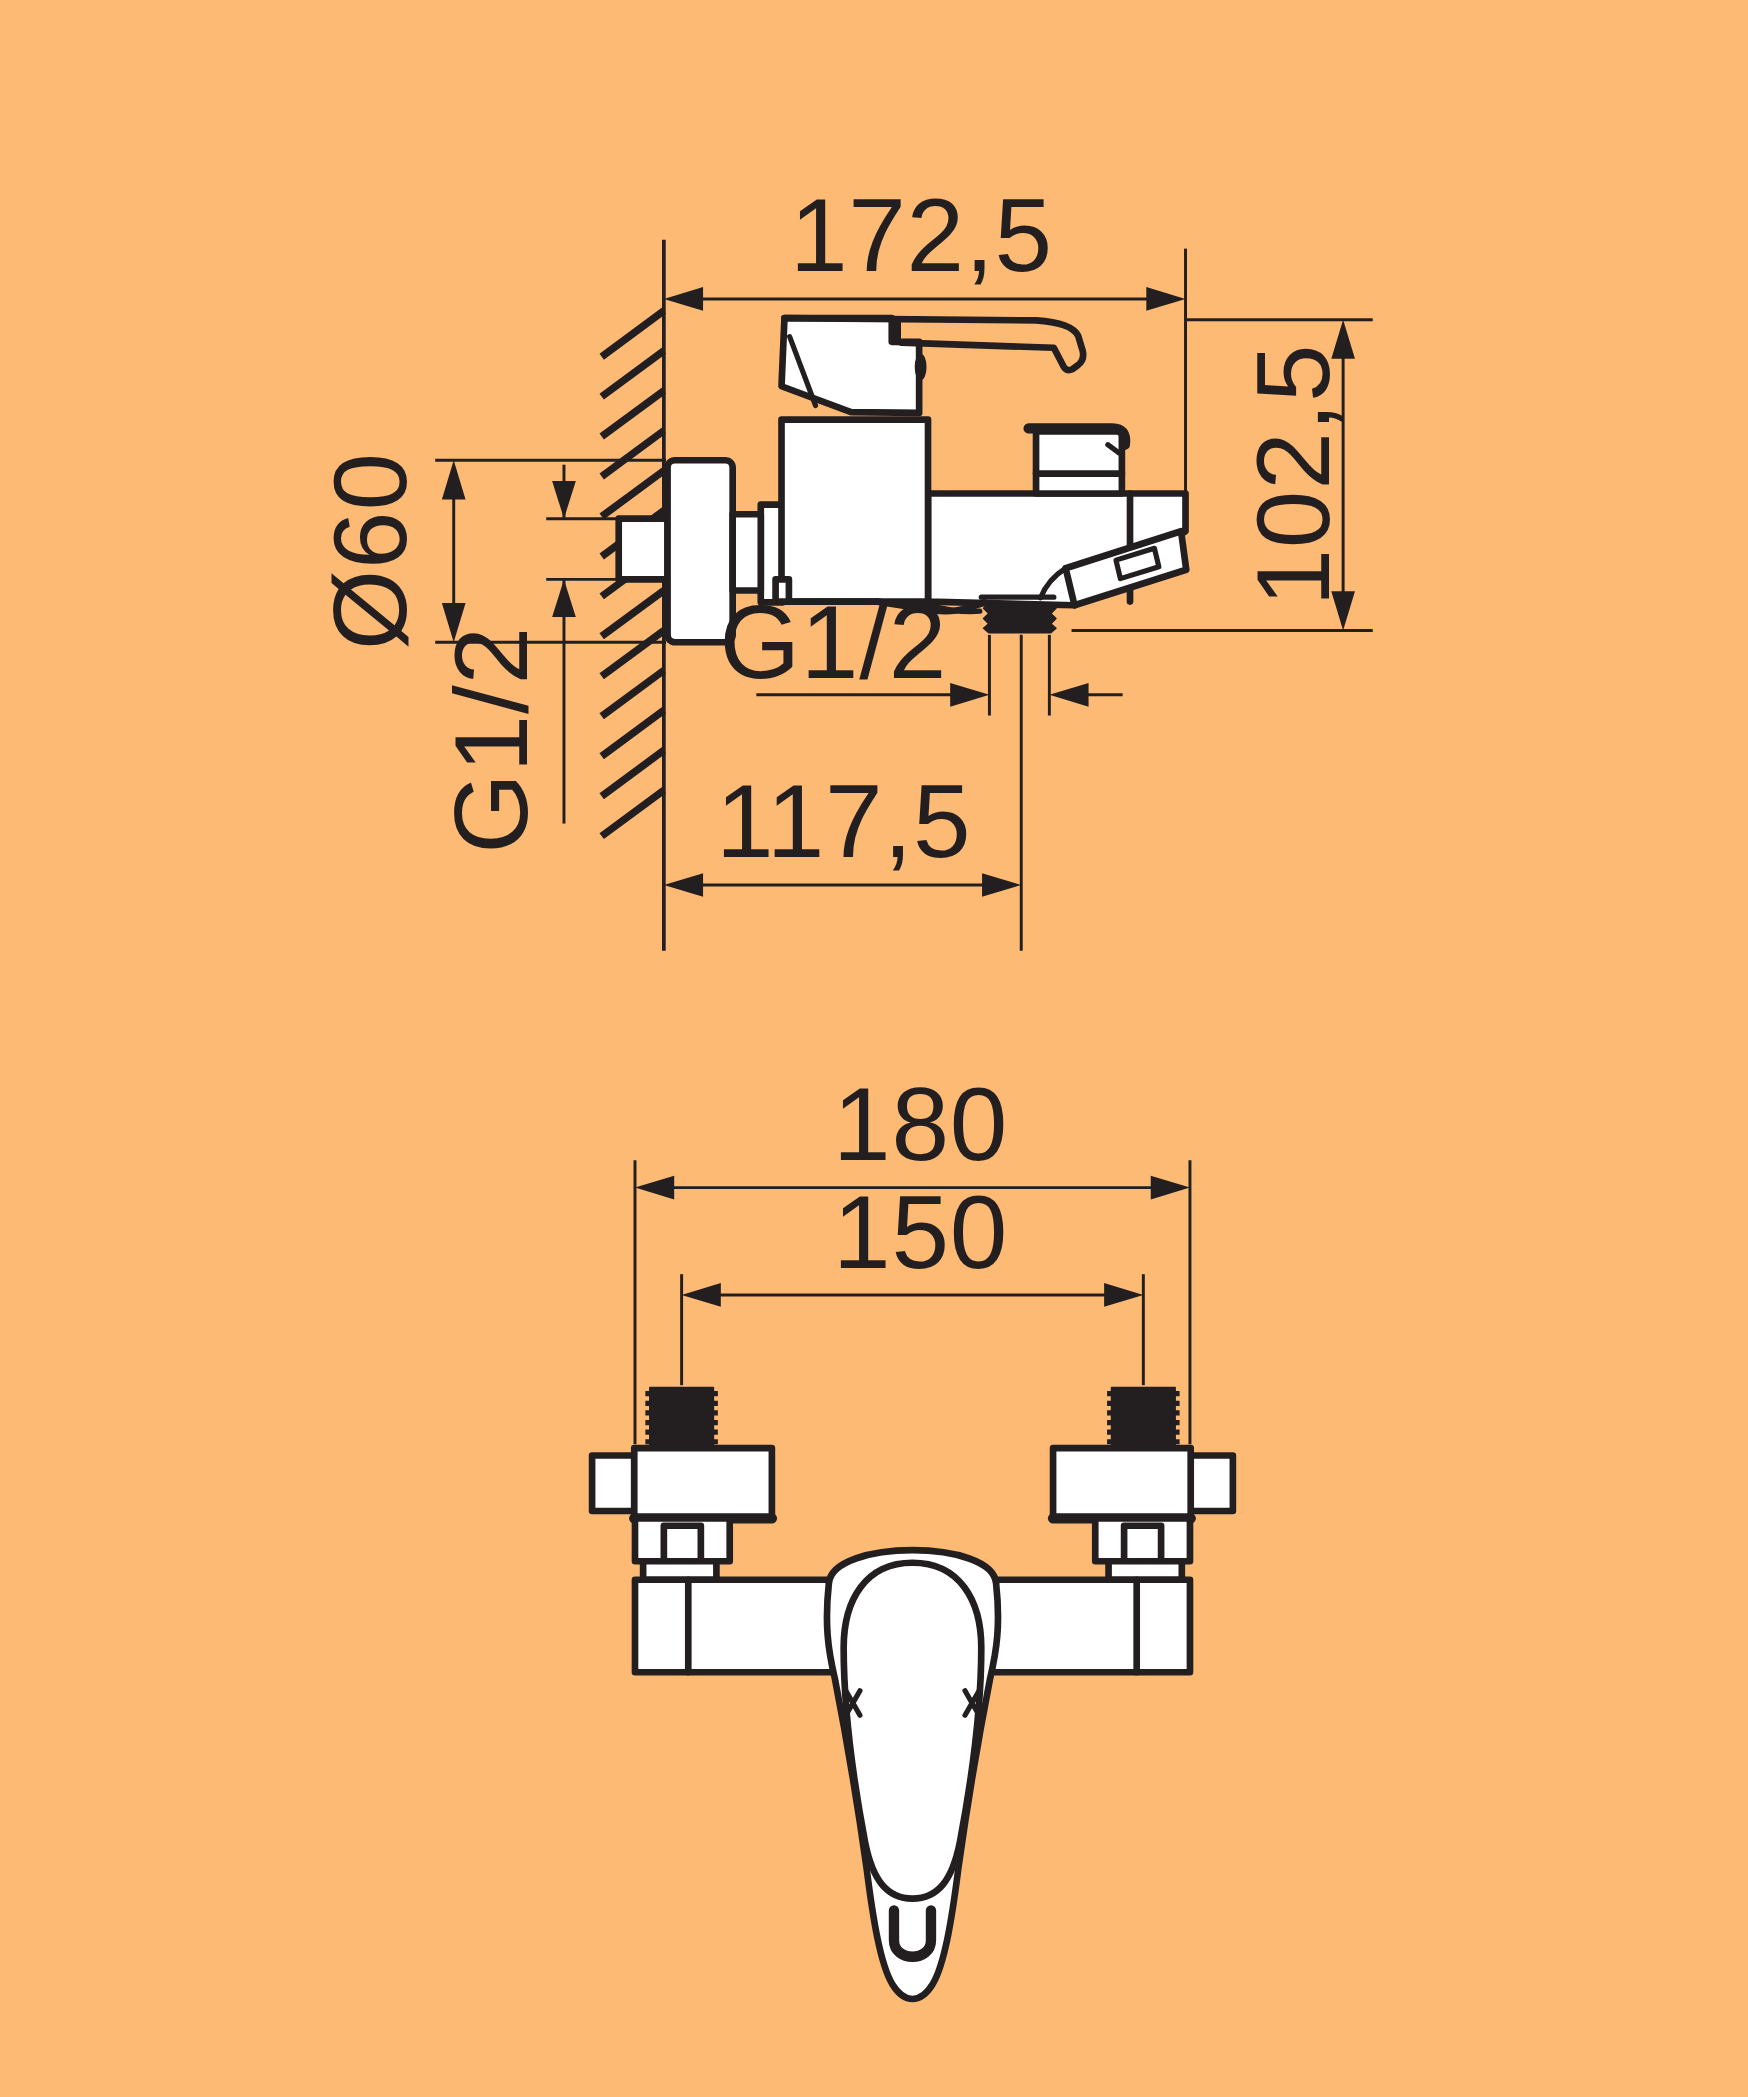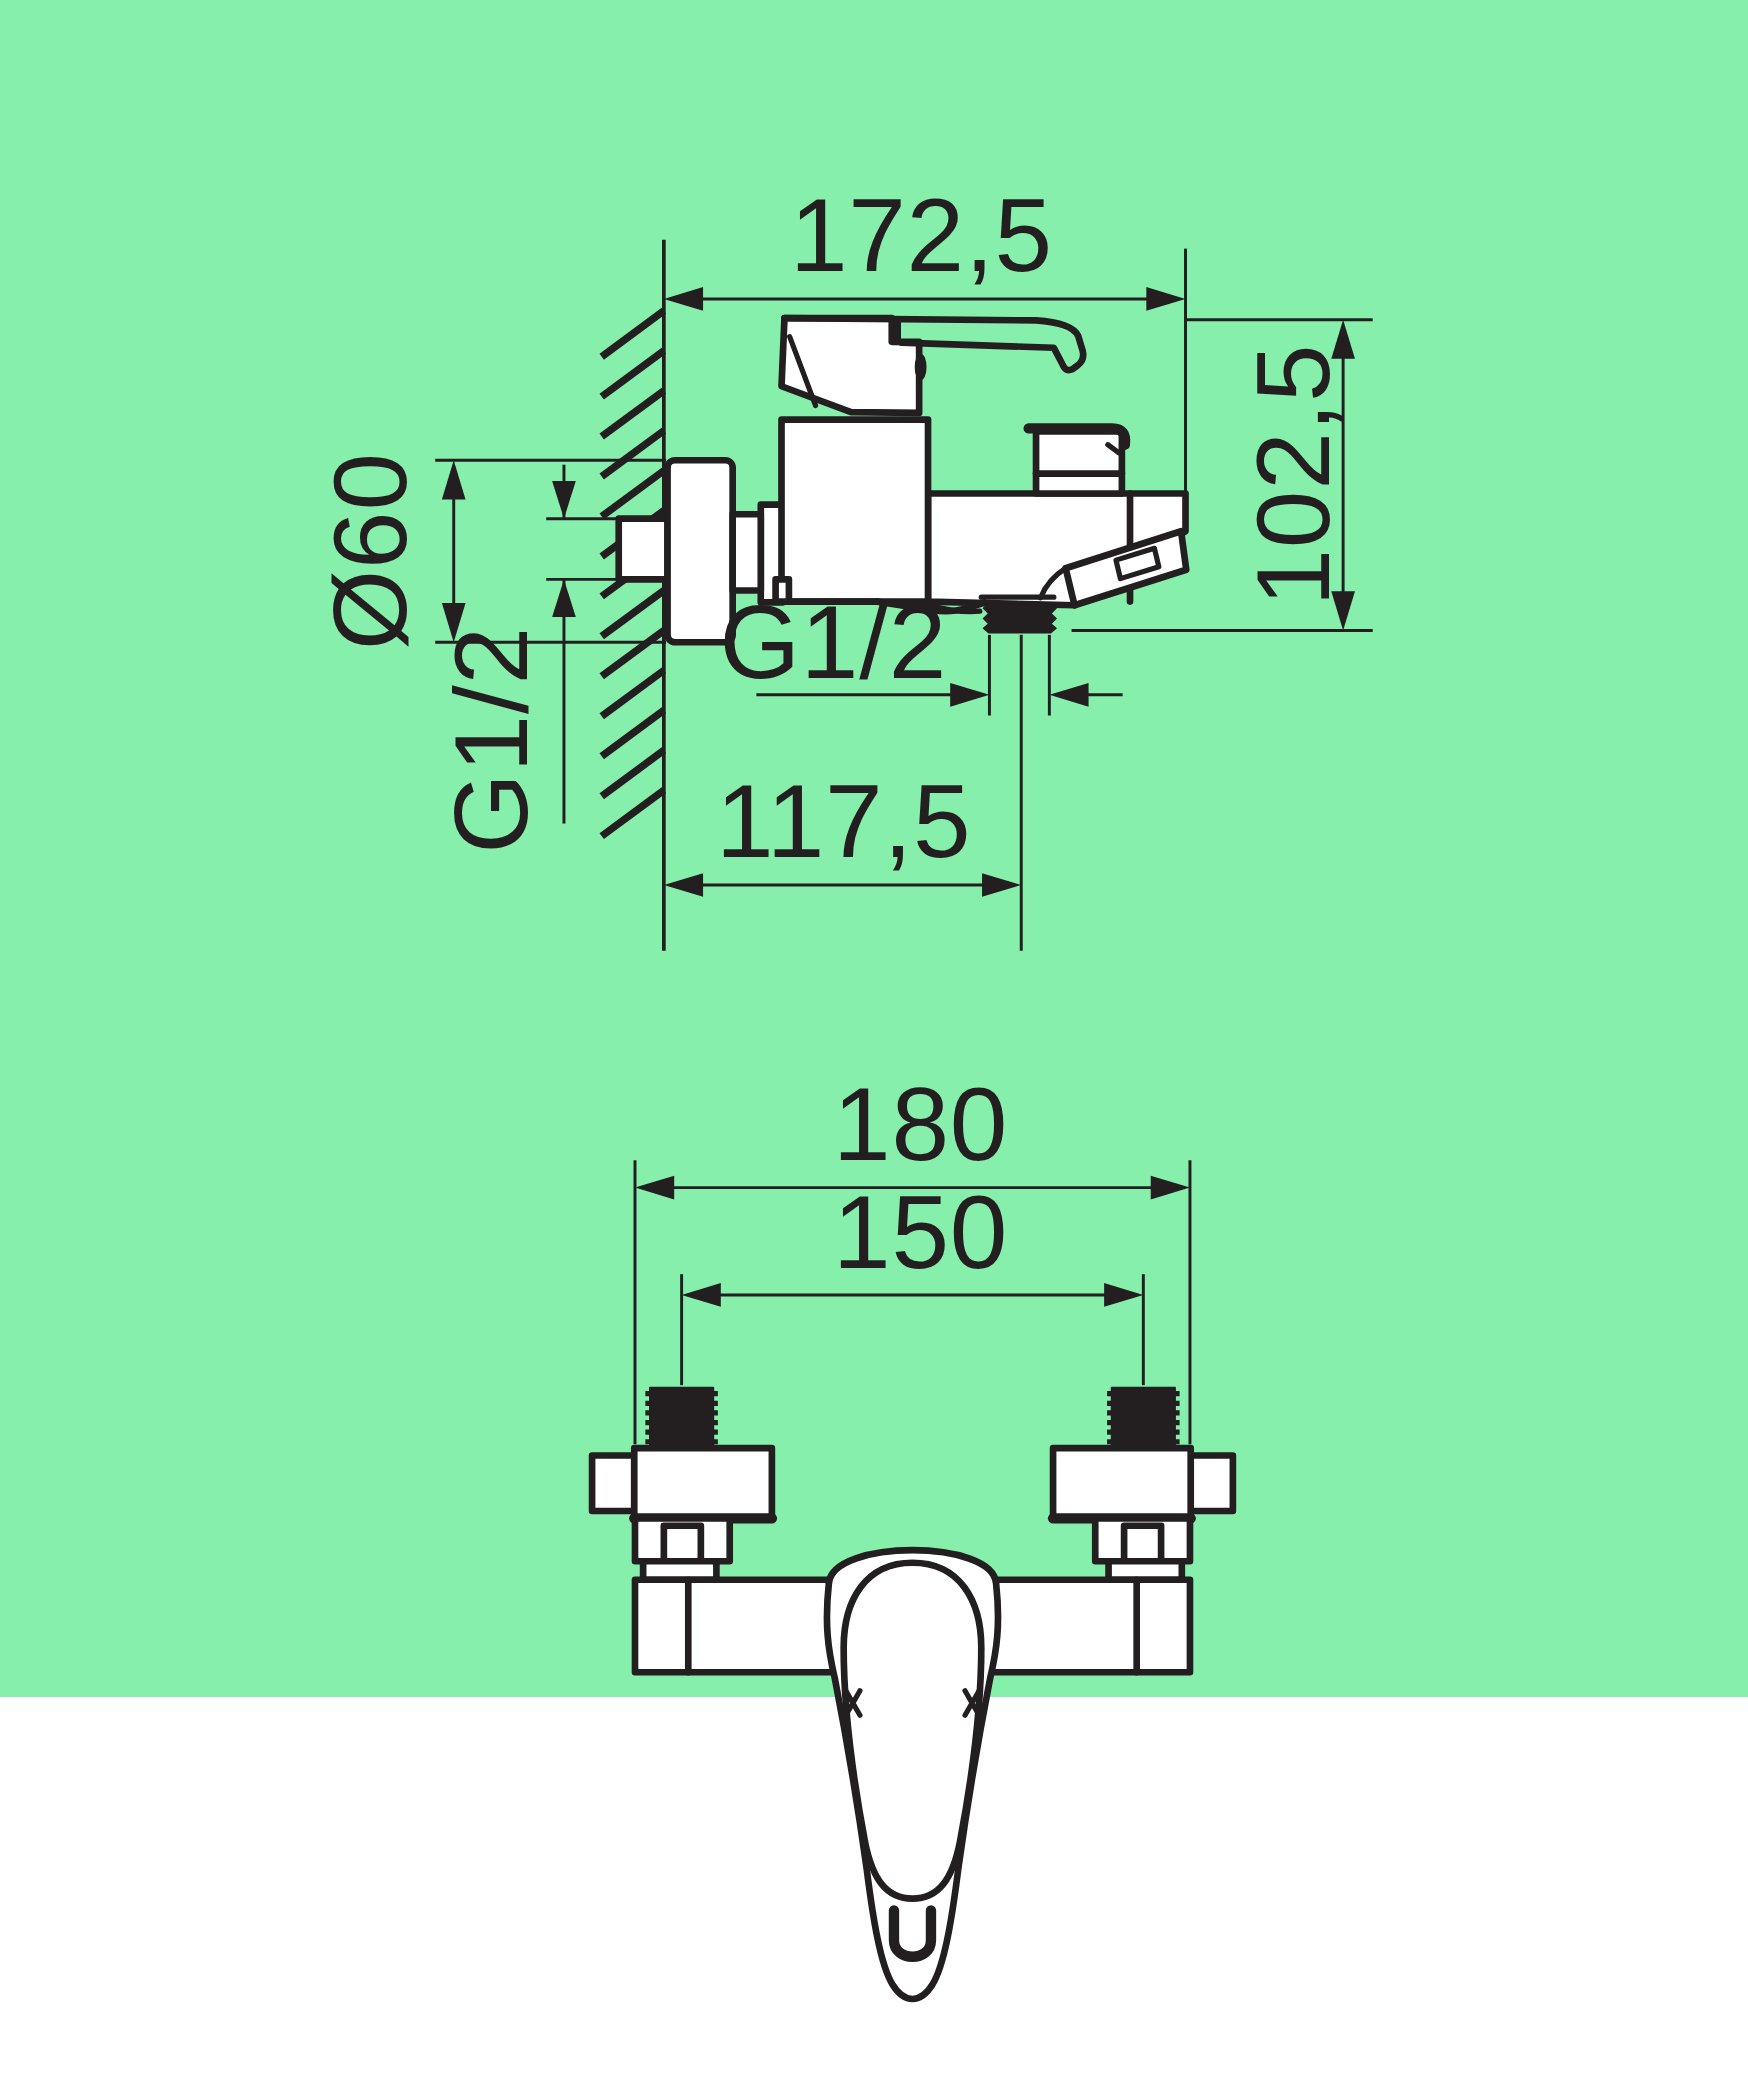--- a/index.html
+++ b/index.html
@@ -6,22 +6,22 @@
     margin:0;
     padding:0;
     background:#ffffff;
     width:1748px;
     height:2097px;
     overflow:hidden;
   }
   #stage{
     position:relative;
     width:1748px;
-    height:1697px;
-    background:#86efac;
+    height:2097px;
+    background:#fdba74;
   }
   svg{display:block}
   .c  { fill:none; stroke:#231f20; stroke-width:9;  stroke-linejoin:round; stroke-linecap:round; }
   .cw { fill:#ffffff; stroke:#231f20; stroke-width:9; stroke-linejoin:round; }
   .ct { fill:none; stroke:#231f20; stroke-width:14; stroke-linejoin:round; stroke-linecap:round; }
   .c7 { fill:none; stroke:#231f20; stroke-width:7;  stroke-linejoin:round; stroke-linecap:round; }
   .d  { fill:none; stroke:#231f20; stroke-width:4;  }
   .d5 { fill:none; stroke:#231f20; stroke-width:5;  }
   .ah { fill:#231f20; stroke:none; }
   .blk{ fill:#231f20; stroke:#231f20; stroke-width:2; stroke-linejoin:round; }

